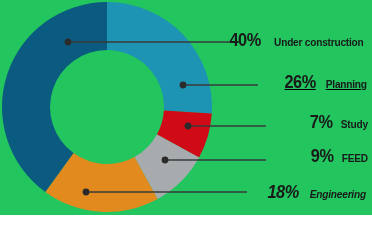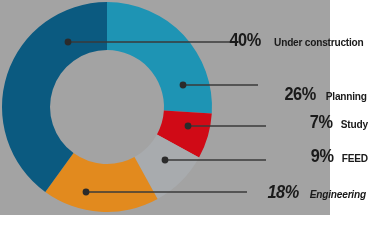--- a/index.html
+++ b/index.html
@@ -11,21 +11,22 @@
   body {
     width: 372px;
     height: 215px;
     overflow: hidden;
     font-family: "Liberation Sans", sans-serif;
   }
   #chart-root {
     position: relative;
     width: 330px;
     height: 215px;
-    background: #a3a3a3;
+    background: #22c55e;
+    padding-left: 42px;
   }
   #donut-svg {
     position: absolute;
     left: 0;
     top: 0;
   }
   .legend-layer {
     position: absolute;
     left: 0;
     top: 0;
@@ -55,21 +56,21 @@
     font-weight: bold;
     font-size: 11.5px;
     line-height: 12px;
     letter-spacing: -0.25px;
     color: #1a1a1a;
     margin-left: 5px;
     transform: scaleX(0.88);
     transform-origin: left baseline;
   }
   .row-0 { top: 30px; }
-  .row-1 { top: 84px; }
+  .row-1 { top: 72px; text-decoration: underline; }
   .row-2 { top: 112px; }
   .row-3 { top: 146px; }
   .row-4 { top: 182px; font-style: italic; }
 </style>
 </head>
 <body>
 
 <div id="chart-root">
 
   <svg id="donut-svg" width="372" height="215" viewBox="0 0 372 215">

